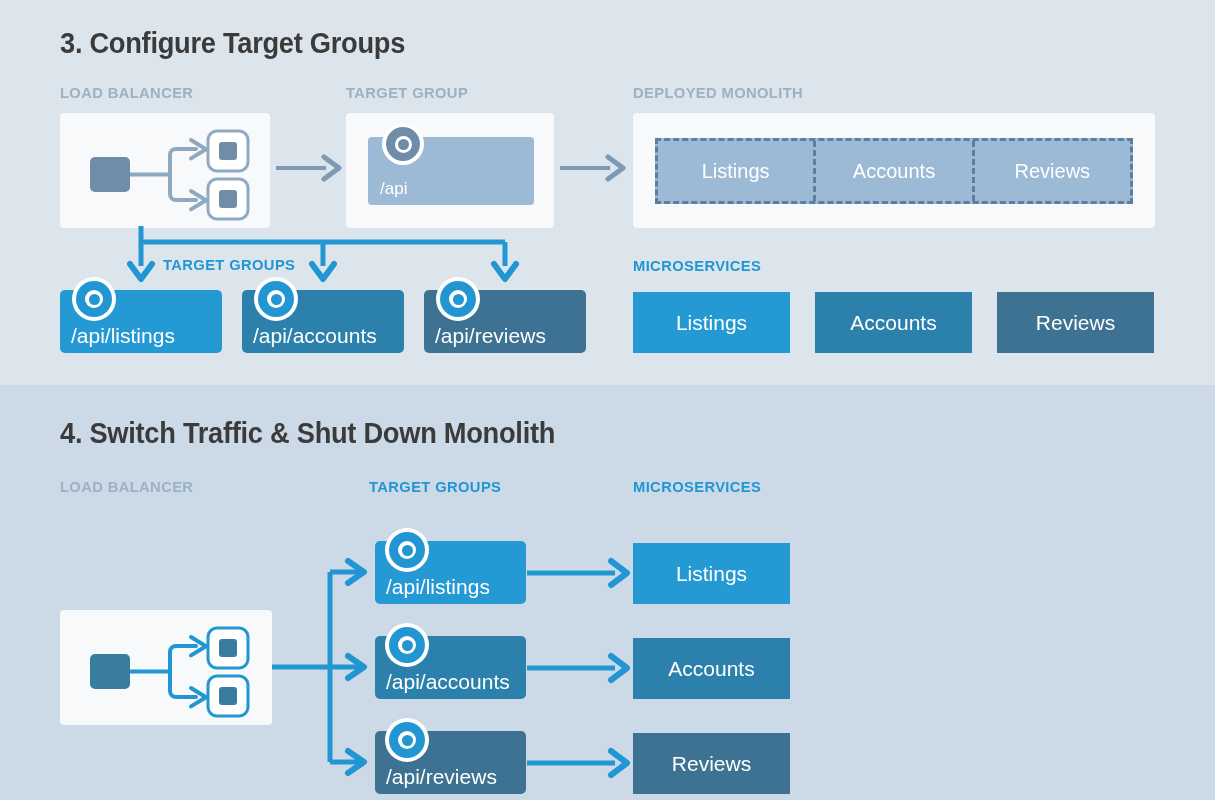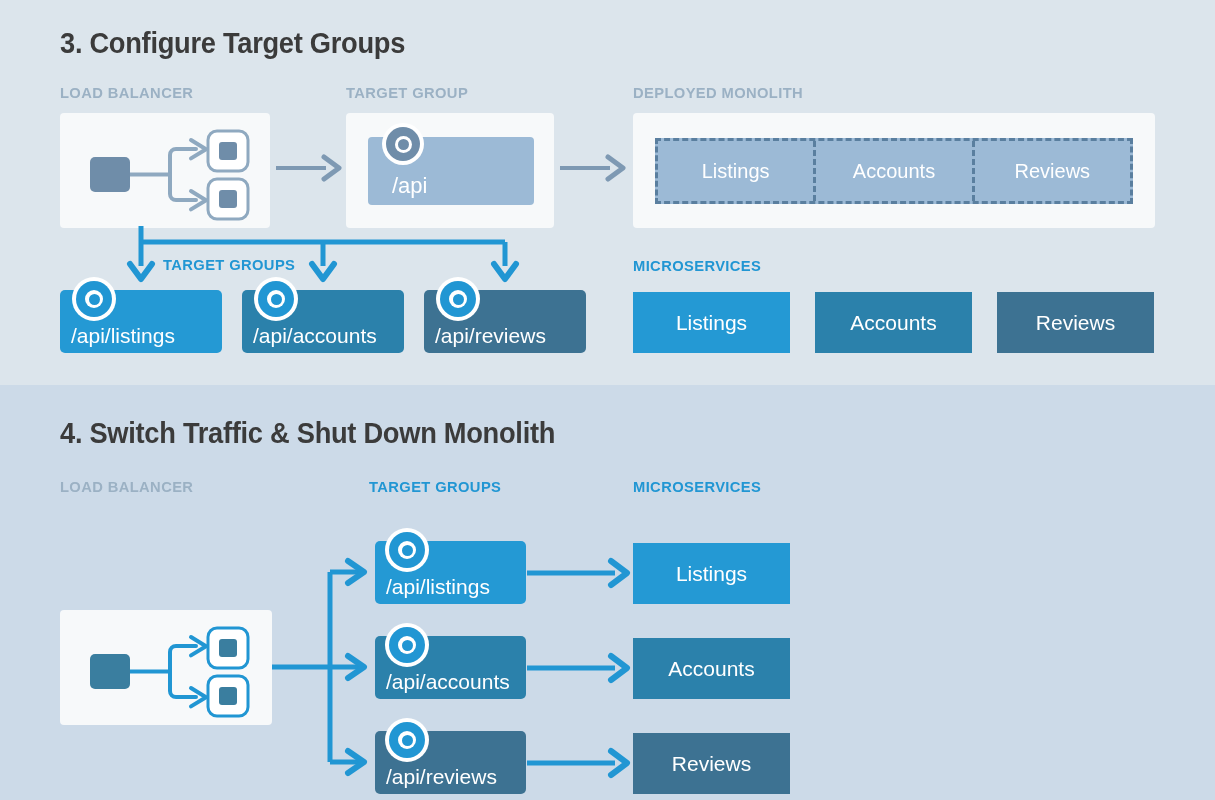--- a/index.html
+++ b/index.html
@@ -42,22 +42,22 @@
   
   #monolith-card{position:absolute;}
   .mono-block{position:absolute;background:#9cbad6;
               border:3px dashed #5a7f9f;box-sizing:border-box;display:flex;}
   .mono-seg{flex:1;display:flex;align-items:center;justify-content:center;
             color:#ffffff;font-size:20px;box-sizing:border-box;}
   .mono-seg + .mono-seg{border-left:3px dashed #5a7f9f;}
 
   
   #api-inner{position:absolute;background:#9cbad6;border-radius:4px;}
-  #api-inner .api-text{position:absolute;left:24px;bottom:6px;
-      color:#ffffff;font-size:22px;}
+  #api-inner .api-text{position:absolute;left:12px;bottom:6px;
+      color:#ffffff;font-size:17px;}
 
   
   .tg{position:absolute;border-radius:5px;}
   .tg .tg-text{position:absolute;left:11px;bottom:5px;color:#ffffff;
                font-size:21px;white-space:nowrap;}
 
   
   .bullseye{position:absolute;border-radius:50%;
             display:flex;align-items:center;justify-content:center;}
   .bullseye .ring{border-radius:50%;background:#ffffff;

